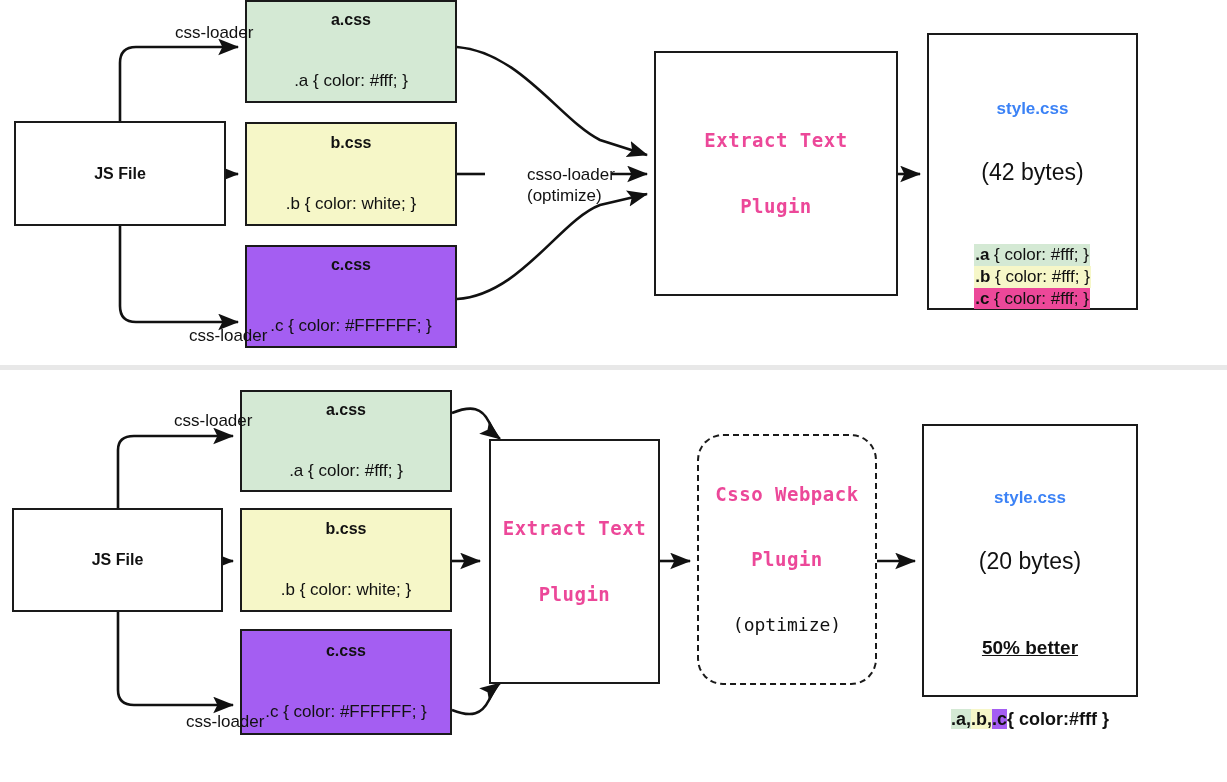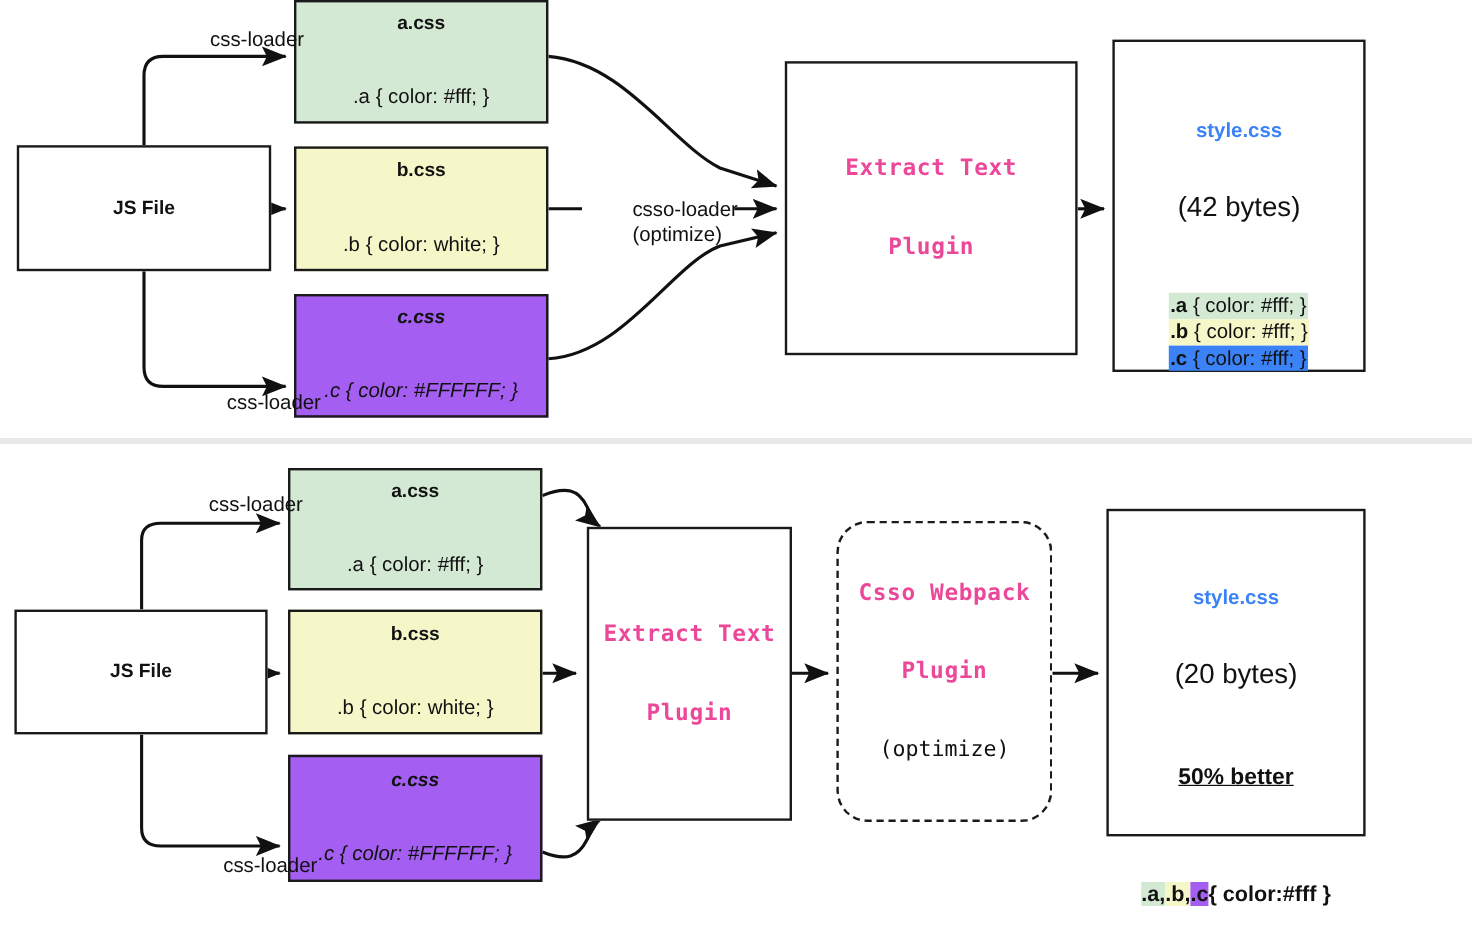--- a/index.html
+++ b/index.html
@@ -9,42 +9,42 @@
     -webkit-font-smoothing:antialiased;
   }
   #stage{position:absolute;left:0;top:0;width:1227px;height:782px;}
 
   svg.edges{position:absolute;left:0;top:0;width:1227px;height:782px;pointer-events:none;}
 
   .box{position:absolute;box-sizing:border-box;border:2px solid #1a1a1a;background:#ffffff;
        display:flex;flex-direction:column;align-items:center;justify-content:center;text-align:center;gap:40px;}
   .box.green{background:#d4e9d4;}
   .box.yellow{background:#f6f7c8;}
-  .box.purple{background:#a45ef2;font-style:italic;}
+  .box.purple{background:#a45ef2;}
   .box.dashed{border:2px dashed #1a1a1a;border-radius:26px;background:#ffffff;}
 
   .title-bold{font-weight:bold;font-size:16px;color:#111;line-height:1.25;}
   .code{font-size:17px;color:#111;line-height:1.3;white-space:nowrap;}
   .mono{font-family:"DejaVu Sans Mono","Liberation Mono",monospace;font-weight:bold;font-size:19px;color:#ec4899;line-height:1.35;letter-spacing:0.5px;}
   .mono-light{font-family:"DejaVu Sans Mono","Liberation Mono",monospace;font-weight:normal;font-size:18px;color:#111;line-height:1.35;}
 
   .edge-label{position:absolute;font-size:17px;color:#111;white-space:nowrap;line-height:1.25;text-align:left;margin-left:43px;}
 
   .file-title{font-weight:bold;font-size:17px;color:#3b82f6;}
   .file-sub{font-size:23px;color:#111;}
 
   .rules{margin-top:18px;display:flex;flex-direction:column;align-items:flex-start;}
   .rule{font-size:17px;color:#111;line-height:1.28;white-space:nowrap;padding:0 1px;}
   .rule b{font-weight:bold;}
   .rule.g{background:#d4e9d4;}
   .rule.y{background:#f6f7c8;}
-  .rule.p{background:#3b82f6;}
+  .rule.p{background:#ec4899;}
 
   .better{font-weight:bold;font-size:19px;color:#111;text-decoration:underline;margin-top:22px;}
-  .oneline{font-size:18px;font-weight:bold;color:#111;white-space:nowrap;margin-top:36px;}
+  .oneline{font-size:18px;font-weight:bold;color:#111;white-space:nowrap;margin-top:10px;}
   .hl-g{background:#d4e9d4;}
   .hl-y{background:#f6f7c8;}
   .hl-p{background:#a45ef2;}
 
   .divider{position:absolute;background:#e8e8e8;height:5px;left:0;width:1227px;}
 </style>
 </head>
 <body>
 
 <div id="stage">

